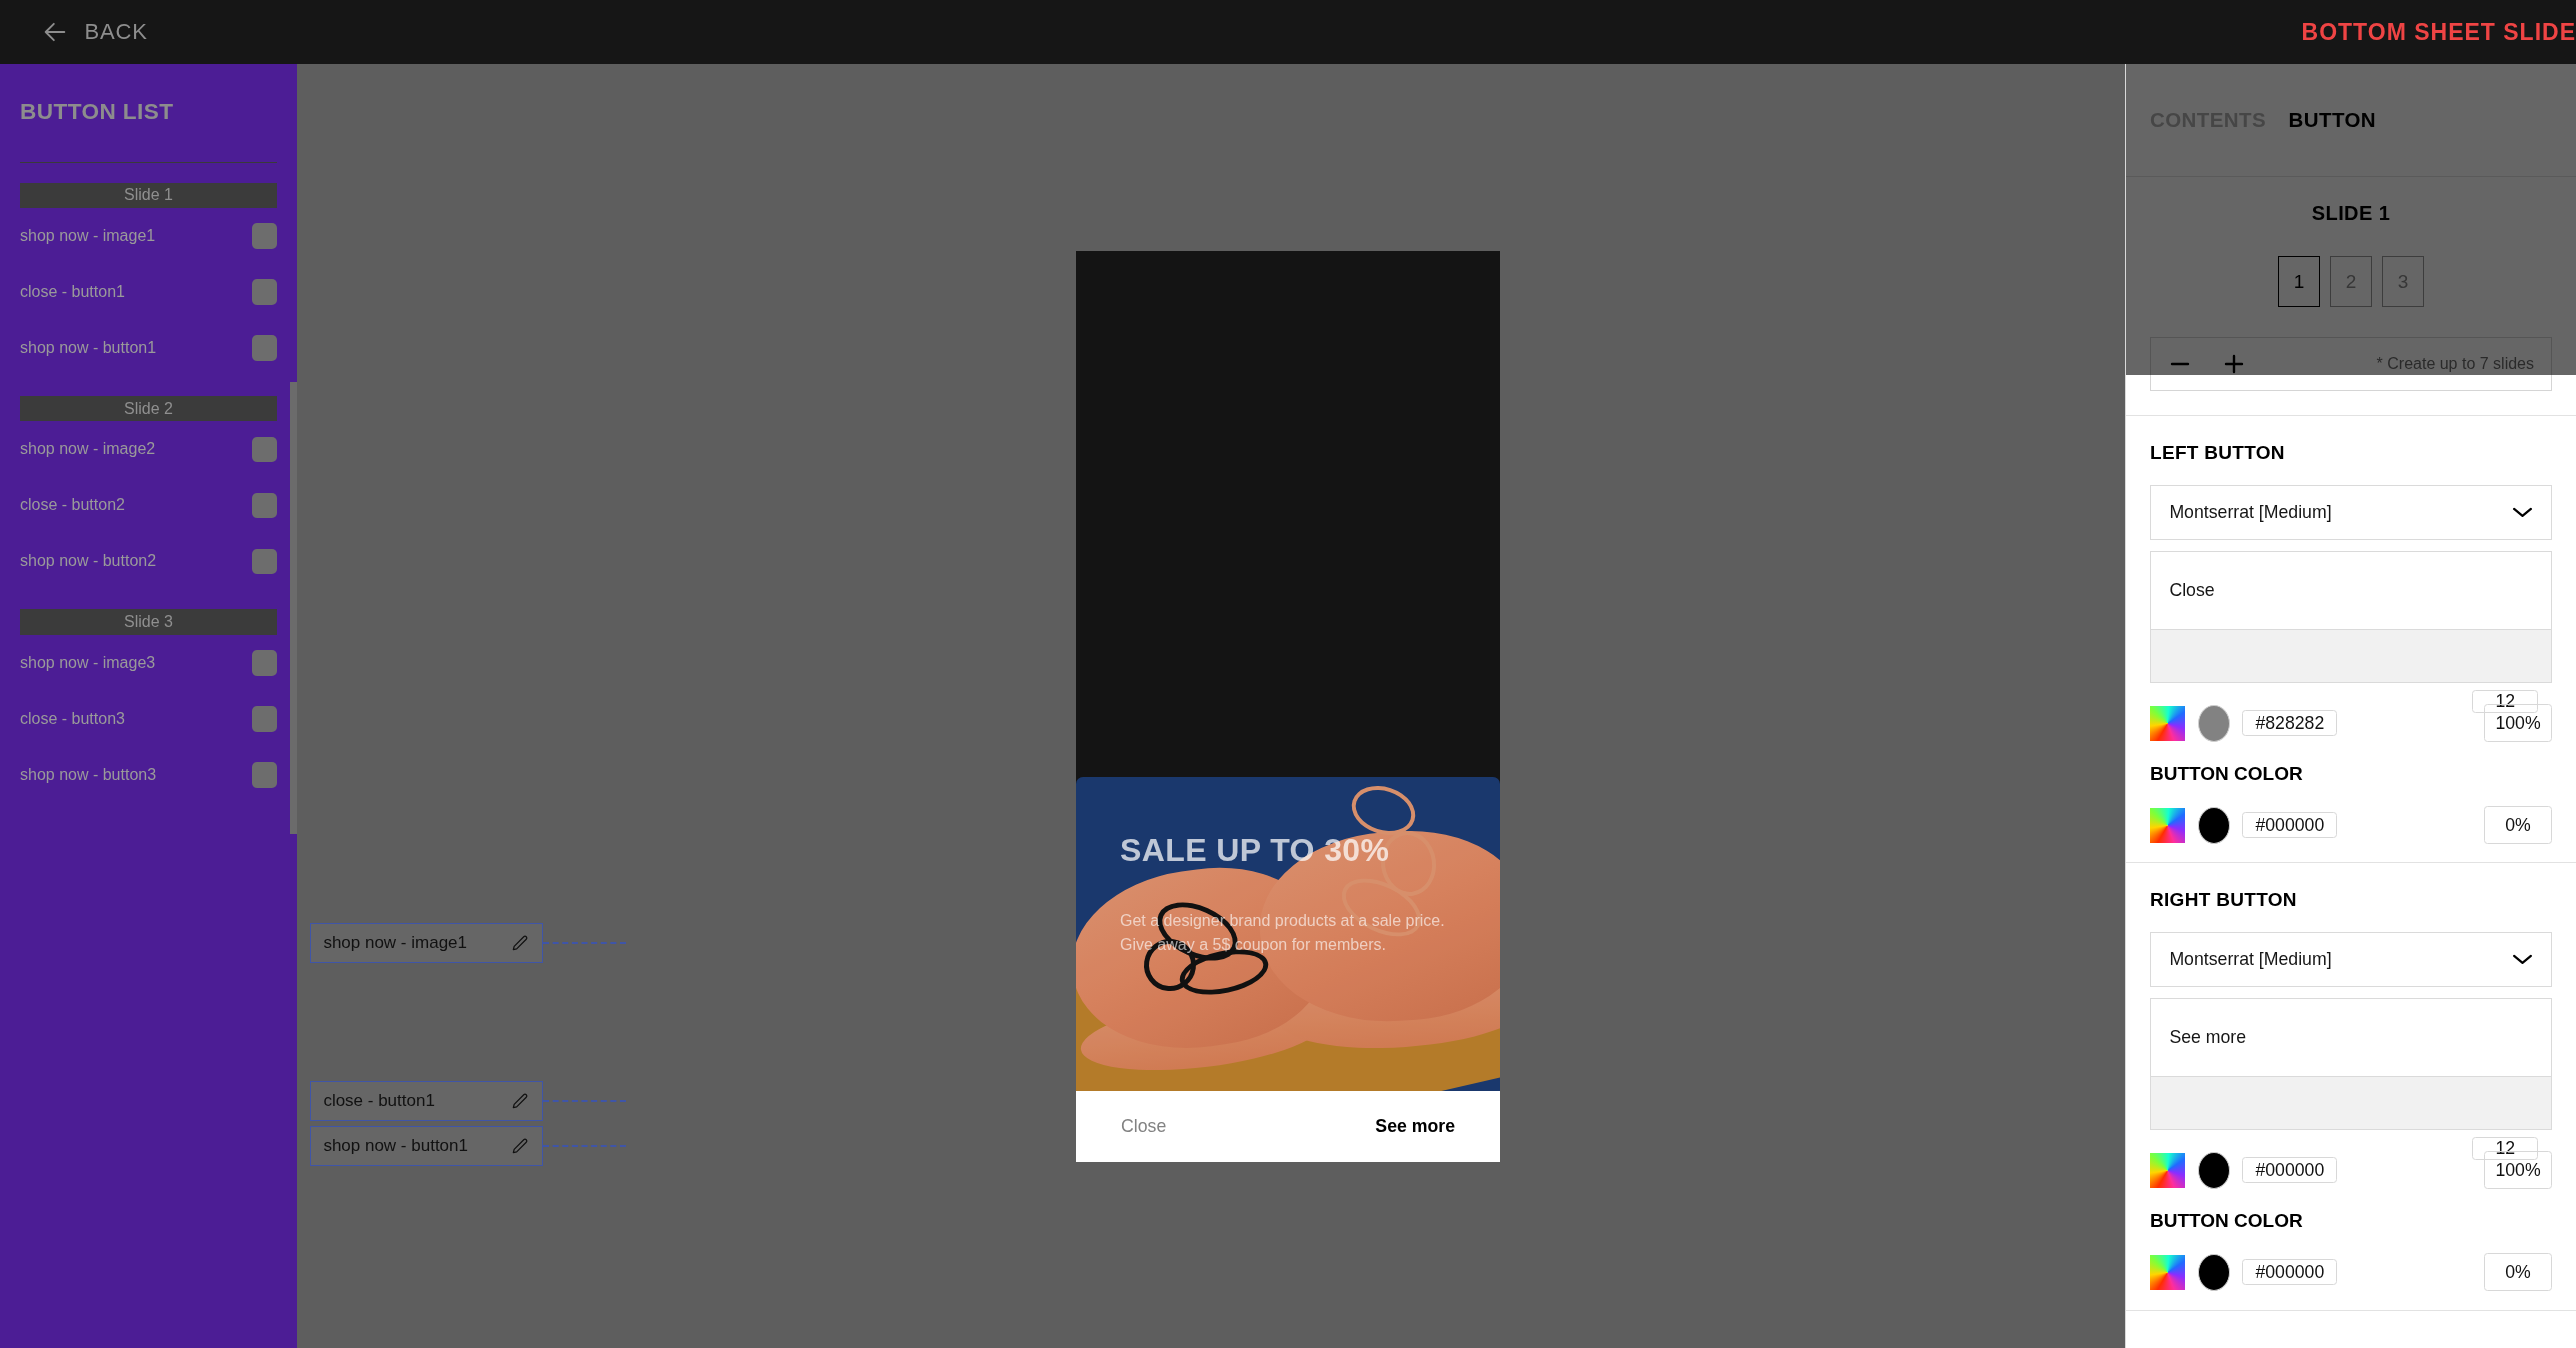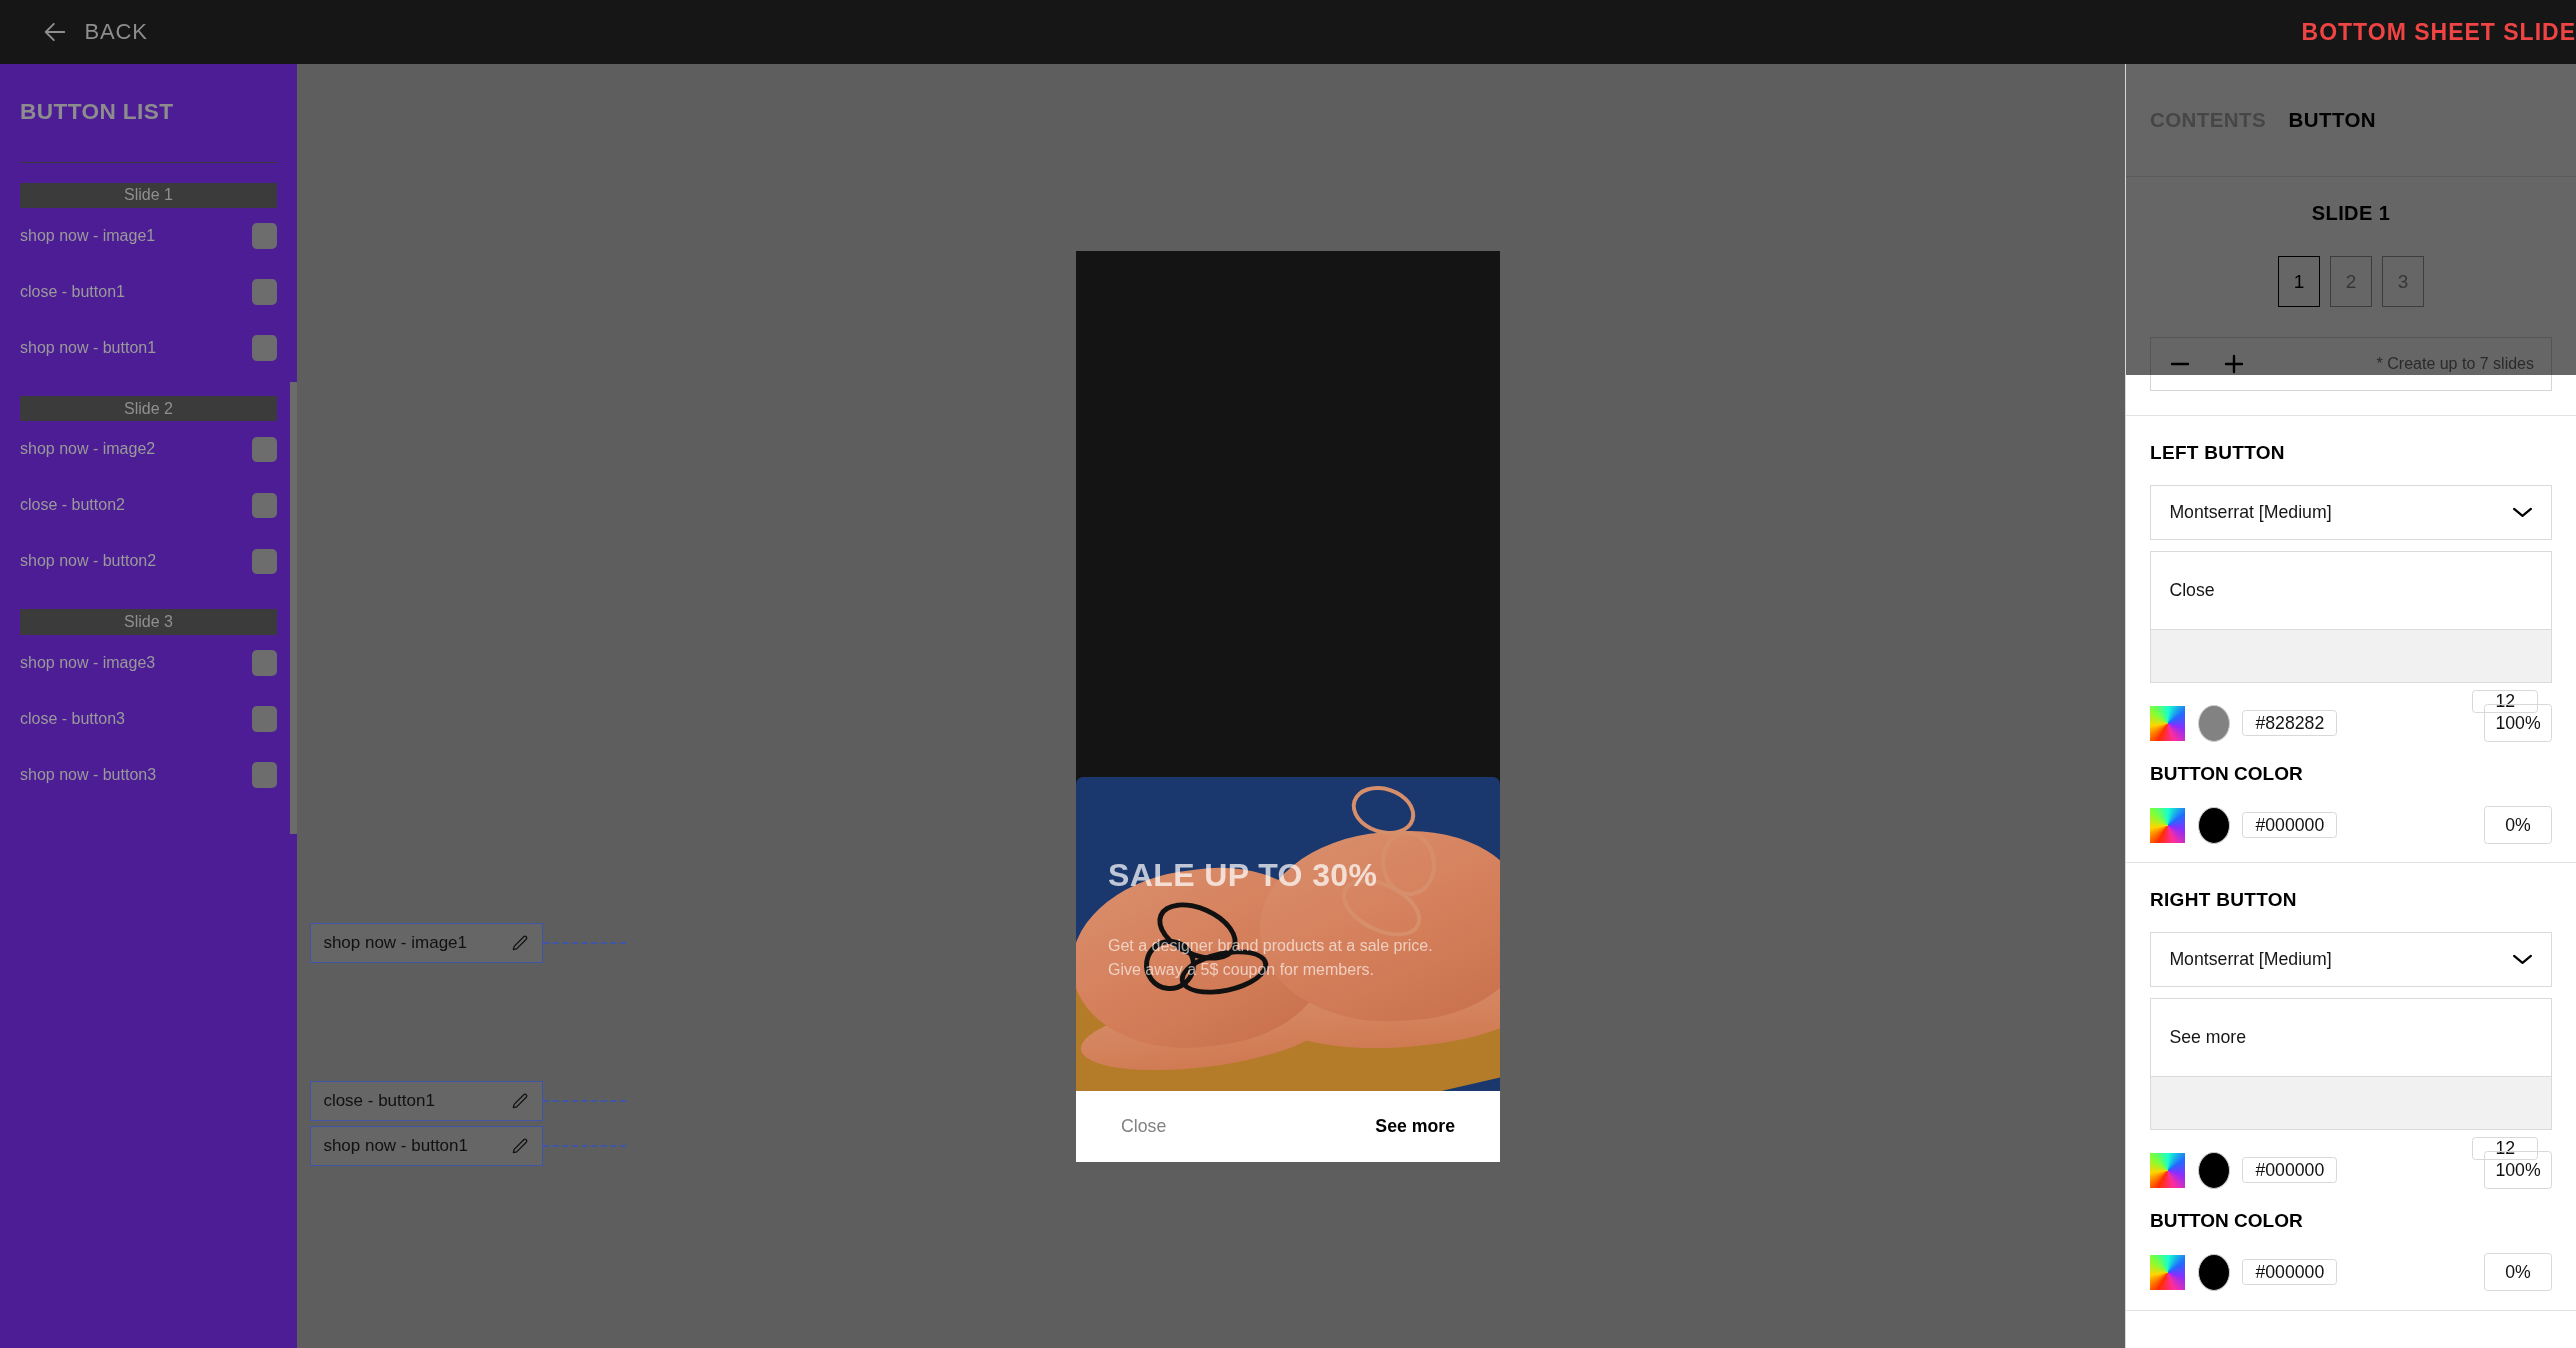--- a/index.html
+++ b/index.html
@@ -132,21 +132,21 @@
   .lace.l1 { left: 79px; top: 129px; width: 85px; height: 51px; transform: rotate(24deg); }
   .lace.l2 { left: 103px; top: 174px; width: 90px; height: 42px; transform: rotate(-12deg); }
   .lace.l3 { left: 68px; top: 162px; width: 52px; height: 52px; transform: rotate(8deg); }
   .lace-o {
     position: absolute; border: 4.2px solid #f0a078; border-radius: 50%;
   }
   .lace-o.o1 { left: 275px; top: 10px; width: 65px; height: 47px; transform: rotate(18deg); }
   .lace-o.o2 { left: 305px; top: 54px; width: 55px; height: 65px; transform: rotate(-8deg); }
   .lace-o.o3 { left: 263px; top: 106px; width: 85px; height: 49px; transform: rotate(26deg); }
   .promo-scrim { position: absolute; inset: 0; background: rgba(0,0,0,0.10); }
-  .promo-copy { position: absolute; left: 32px; top: 55px; right: 28px; margin-top: 25px; }
+  .promo-copy { position: absolute; left: 44px; top: 55px; right: 28px; }
   .promo-title {
     color: rgba(255,255,255,0.72); font-size: 32px; font-weight: 800;
     letter-spacing: 0.4px;
   }
   .promo-sub {
     margin-top: 40px; color: rgba(255,255,255,0.62);
     font-size: 16px; line-height: 1.48;
   }
   .dots {
     position: absolute; left: 0; right: 0; bottom: 21px;

